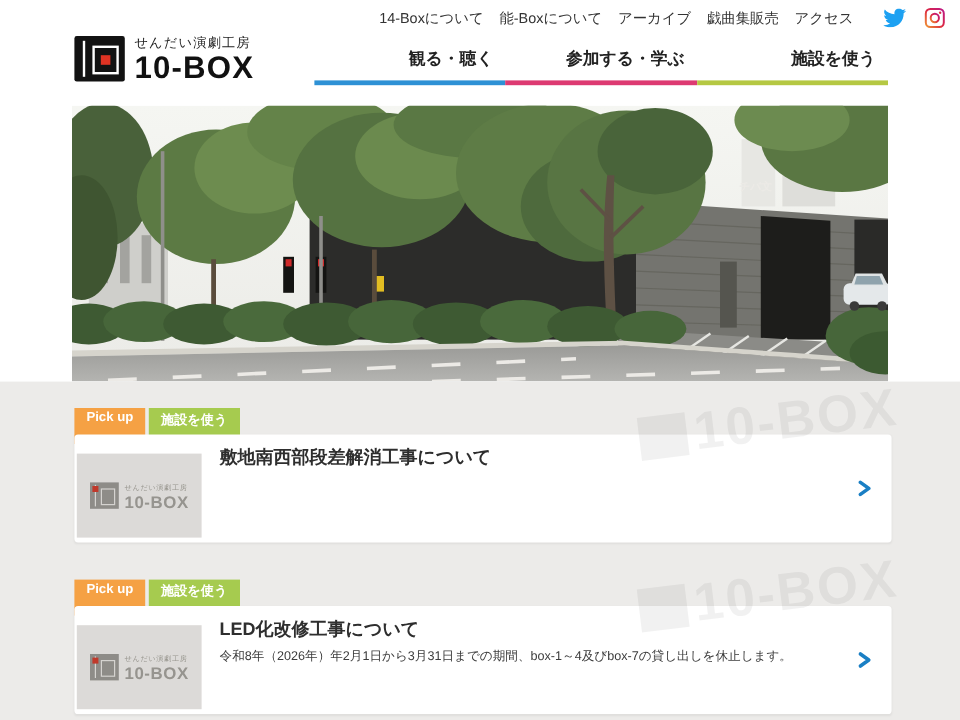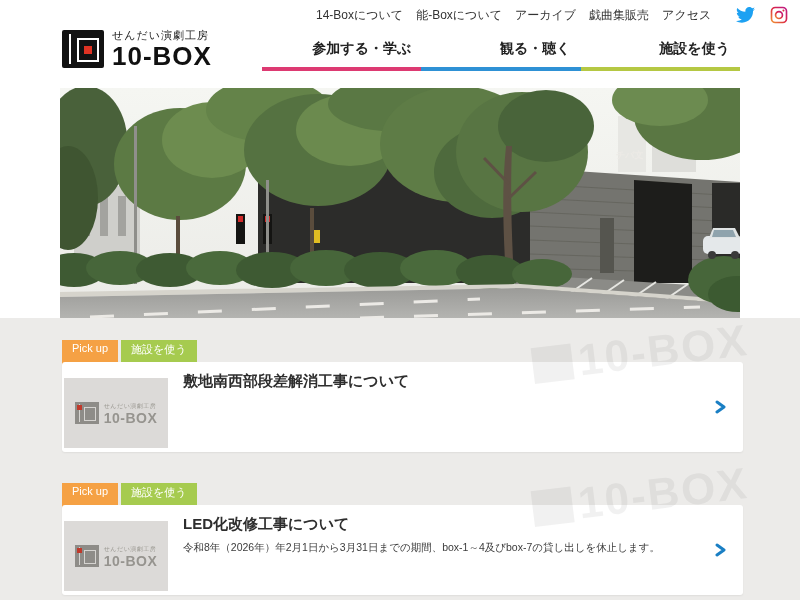--- a/index.html
+++ b/index.html
@@ -28,21 +28,21 @@
     padding:12px 10px 9px 0;cursor:pointer;}
   .nav-blue{border-bottom:4px solid #2e91d5;}
   .nav-pink{border-bottom:4px solid #dd3a72;}
   .nav-green{border-bottom:4px solid #b5c843;}
 
   
   .hero{position:absolute;left:60px;top:88px;width:680px;height:230px;overflow:hidden;}
 
   
   .badge-row{position:absolute;left:62px;display:flex;gap:3px;}
-  .badge{font-size:11px;font-weight:normal;color:#fff;padding:2px 10px 13px;white-space:nowrap;}
+  .badge{font-size:11px;font-weight:bold;color:#fff;padding:2px 10px 13px;white-space:nowrap;}
   .badge-pickup{background:#f5a144;}
   .badge-facility{background:#a6cb4f;}
 
   .news-card{position:absolute;left:62px;width:681px;height:90px;background:#ffffff;border-radius:3px;
     box-shadow:0 1px 2px rgba(0,0,0,0.06);cursor:pointer;}
   .ghost{position:absolute;right:-6px;top:-34px;opacity:0.05;transform:rotate(-7deg);
     display:flex;align-items:center;gap:6px;pointer-events:none;}
   .ghost .g-sq{width:40px;height:36px;background:#000;}
   .ghost .g-tx{font-size:44px;font-weight:900;color:#000;letter-spacing:2px;}
 
@@ -109,22 +109,22 @@
           <span class="red"></span>
         </span>
     </span>
     <span class="brand-text">
       <div class="brand-tagline">せんだい演劇工房</div>
       <div class="brand-name">10-BOX</div>
     </span>
   </div>
 
   <div class="main-nav">
+    <div class="nav-item nav-blue">観る・聴く</div>
     <div class="nav-item nav-pink">参加する・学ぶ</div>
-    <div class="nav-item nav-blue">観る・聴く</div>
     <div class="nav-item nav-green">施設を使う</div>
   </div>
 
   <div class="hero">
     <svg width="680" height="230" viewBox="0 0 680 230">
       <defs>
         <linearGradient id="sky" x1="0" y1="0" x2="0" y2="1">
           <stop offset="0" stop-color="#f5f6f2"></stop>
             <stop offset="1" stop-color="#ebebe7"></stop>
         </linearGradient>

